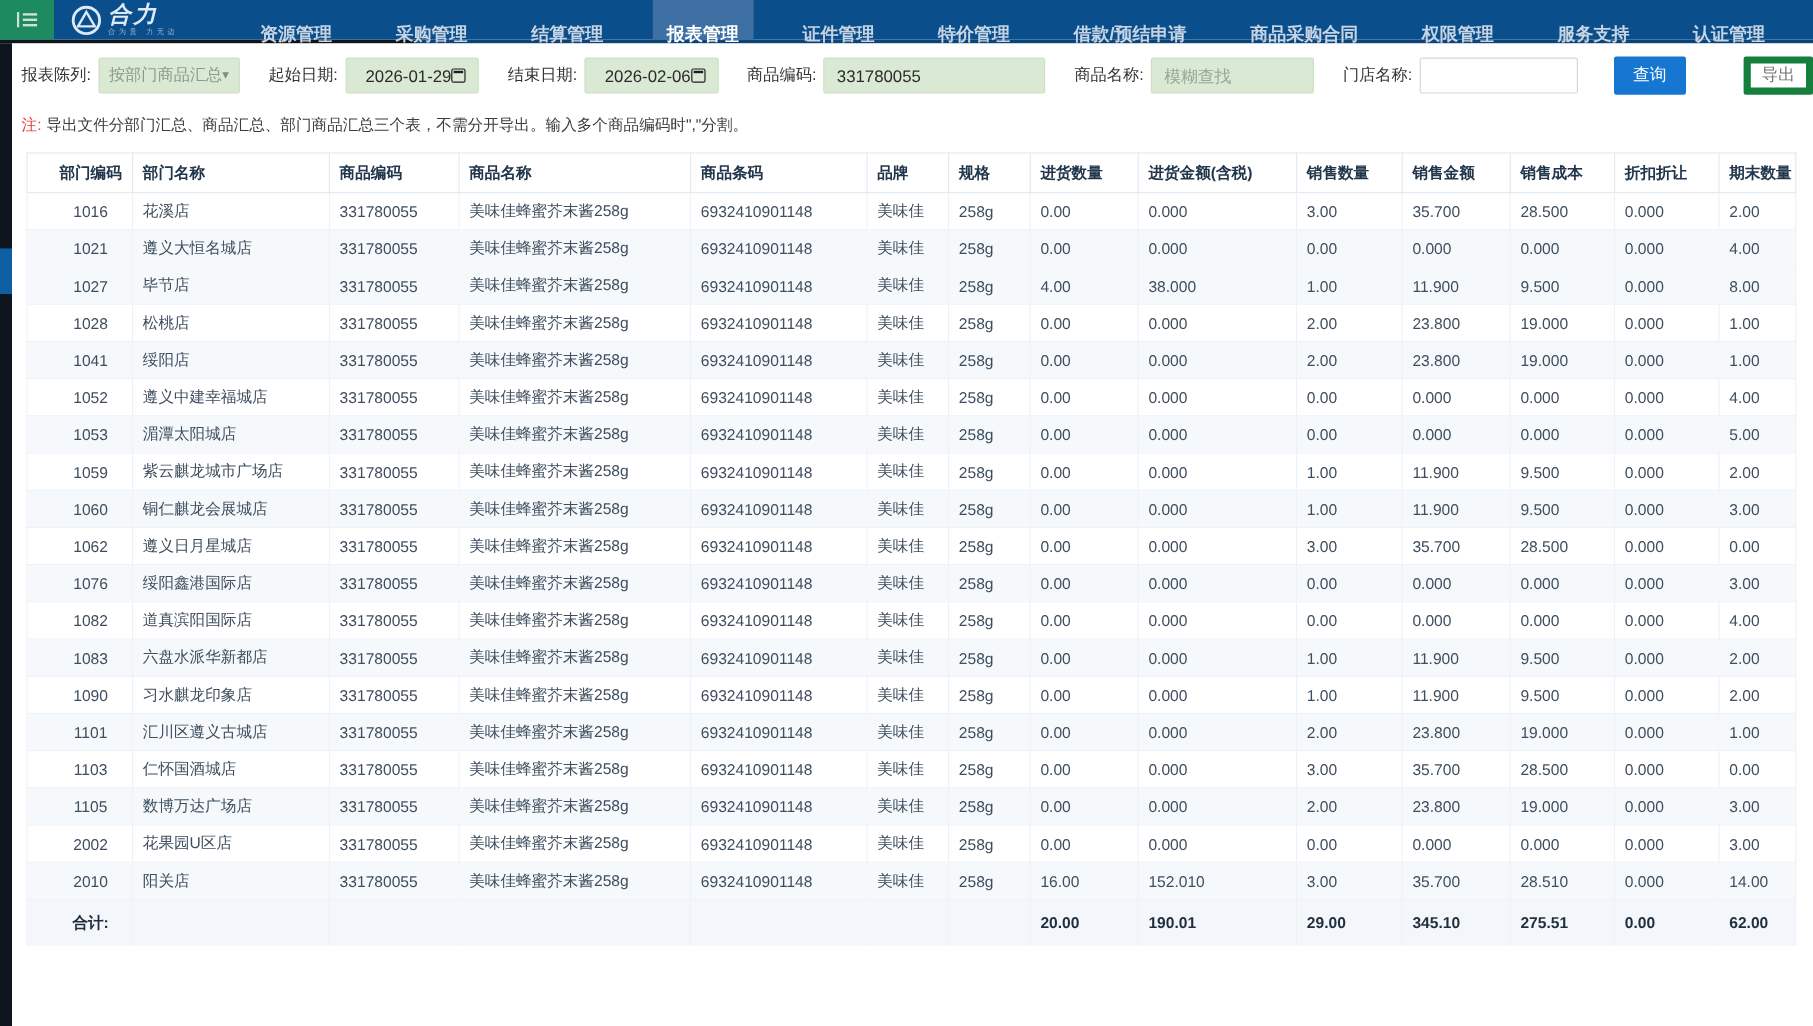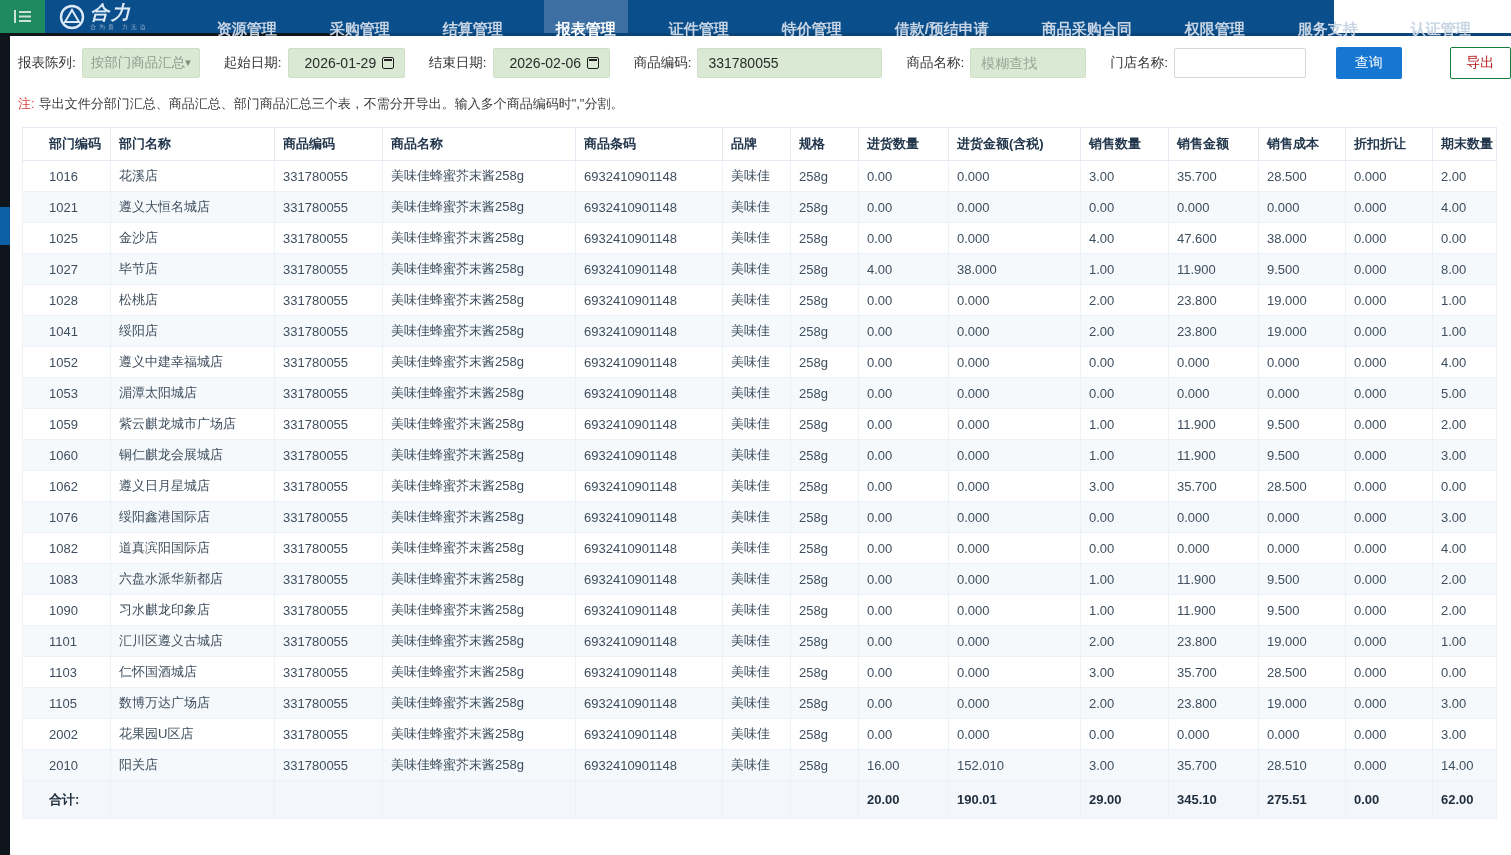--- a/index.html
+++ b/index.html
@@ -1,20 +1,20 @@
 <!DOCTYPE html>
 <html><head>
 <meta charset="utf-8">
 <style>
   * { box-sizing: border-box; margin: 0; padding: 0; }
   html,body { width:1511px; height:855px; overflow:hidden; background:#fff;
     font-family:"Liberation Sans","DejaVu Sans",sans-serif; }
 
   
-  .navbar { position:absolute; left:0; top:0; width:1334px; height:33px;
+  .navbar { position:absolute; left:0; top:0; width:1511px; height:33px;
     background:#0a4e8c; display:flex; align-items:center; z-index:10; }
   .collapse-btn { width:45px; height:33px; background:#1e8a60; display:flex;
     align-items:center; justify-content:center; cursor:pointer; flex:0 0 auto; }
   .collapse-btn svg { display:block; }
   .logo { display:flex; align-items:center; margin-left:14px; flex:0 0 auto; }
   .logo-emblem { width:26px; height:26px; margin-right:5px; }
   .logo-textcol { display:flex; flex-direction:column; line-height:1; }
   .logo-title { color:#dce9f7; font-size:19px; font-weight:bold; font-style:italic;
     letter-spacing:2px; }
   .logo-tagline { color:#9fb4cd; font-size:6px; letter-spacing:3px; margin-top:2px; }
@@ -52,41 +52,41 @@
     color:#2b2b2b; font-size:14px; cursor:pointer; margin-right:24px; border-radius:2px; }
   .cal-icon { width:12px; height:12px; border:1.5px solid #1f1f1f; border-radius:2px;
     position:relative; }
   .cal-icon::before { content:''; position:absolute; left:1px; right:1px; top:1px;
     height:2.5px; background:#1f1f1f; }
   .green-input { height:30px; background:#d9e9d3; border:1px solid #cde0c6; outline:none;
     padding:0 10px; font-size:14px; color:#2b2b2b; margin-right:24px; border-radius:2px;
     font-family:inherit; }
   .green-input::placeholder { color:#96a796; opacity:1; }
   .code-input { width:185px; }
-  .name-input { width:116px; }
+  .name-input { width:136px; }
   .white-input { width:132px; height:30px; background:#fff; border:1px solid #d4d7de;
     outline:none; padding:0 10px; font-size:14px; color:#333; margin-right:30px;
     border-radius:2px; font-family:inherit; }
   .btn-query { width:75px; height:32px; background:#1677d2; color:#fff; border:none;
     font-size:14px; border-radius:2px; cursor:pointer; margin-right:48px; font-family:inherit; }
-  .btn-export { width:70px; height:32px; background:#fff; color:#b91c1c;
-    border:1px solid #15803d; font-size:14px; border-radius:2px; cursor:pointer;
+  .btn-export { width:70px; height:32px; background:#fff; color:#737373;
+    border:6px solid #15803d; font-size:14px; border-radius:2px; cursor:pointer;
     font-family:Liberation Serif, serif; }
 
   .note-bar { padding:6px 0 10px 8px; font-size:13px; color:#3c3c3c; }
   .note-prefix { color:#e03c3c; margin-right:4px; }
 
   
   .grid-wrap { margin-left:12px; margin-top:4px; }
   table { border-collapse:collapse; table-layout:fixed; width:1474px; font-size:13px; }
   th { height:33px; padding:0 8px; text-align:left; font-weight:bold; color:#22364c;
     background:#fff; border:1px solid #e4eaf1; white-space:nowrap; overflow:hidden; }
   td { height:31px; padding:0 8px; color:#3f4e5e; border:1px solid #eef2f7;
     white-space:nowrap; overflow:hidden; background:#fff; }
-  th:first-child, td:first-child { padding-left:26px; }
+  th:first-child, td:first-child { padding-left:26px;text-align:center; }
   tr.stripe td { background:#f5f9fc; }
   tr.total td { background:#f3f6fa; font-weight:bold; color:#1f2d3d; height:38px; }
   table { border:1px solid #dfe6ec; }
 </style>
 </head>
 <body>
 
 <div class="navbar">
   <div class="collapse-btn">
     <span>
@@ -233,36 +233,20 @@
             <td>美味佳</td>
             <td>258g</td>
             <td>0.00</td>
             <td>0.000</td>
             <td>0.00</td>
             <td>0.000</td>
             <td>0.000</td>
             <td>0.000</td>
             <td>4.00</td>
           </tr>
-          <tr>
-            <td>1025</td>
-            <td>金沙店</td>
-            <td>331780055</td>
-            <td>美味佳蜂蜜芥末酱258g</td>
-            <td>6932410901148</td>
-            <td>美味佳</td>
-            <td>258g</td>
-            <td>0.00</td>
-            <td>0.000</td>
-            <td>4.00</td>
-            <td>47.600</td>
-            <td>38.000</td>
-            <td>0.000</td>
-            <td>0.00</td>
-          </tr>
           <tr class="stripe">
             <td>1027</td>
             <td>毕节店</td>
             <td>331780055</td>
             <td>美味佳蜂蜜芥末酱258g</td>
             <td>6932410901148</td>
             <td>美味佳</td>
             <td>258g</td>
             <td>4.00</td>
             <td>38.000</td>

